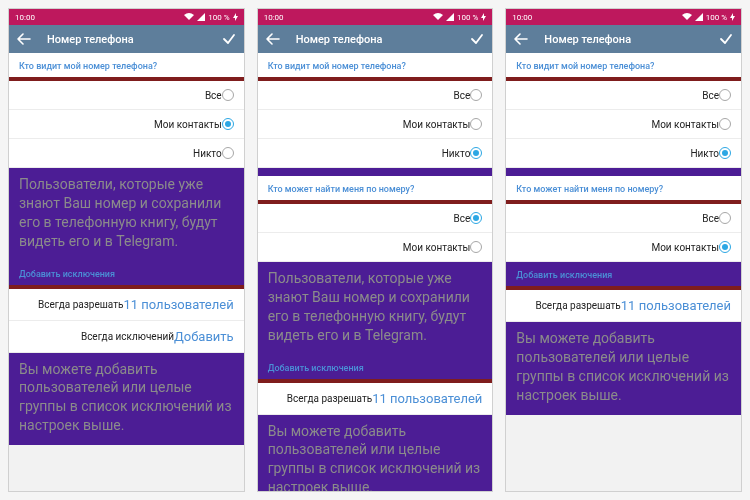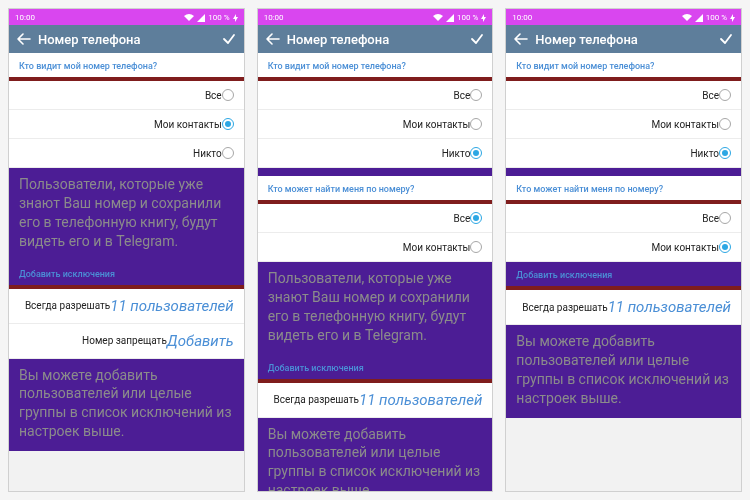--- a/index.html
+++ b/index.html
@@ -18,40 +18,40 @@
     background: #f2f2f2;
     border: 1px solid #d0d0d0;
     display: flex;
     flex-direction: column;
     font-size: 10px;
     color: #222;
     overflow: hidden;
   }
   .statusbar {
     height: 16px;
-    background: #d946ef;
+    background: #be185d;
     color: #fff;
     display: flex;
     align-items: center;
     padding: 0 6px;
     font-size: 8px;
     gap: 9px;
   }
   .sb-left { flex: 1; }
-  .sb-right { display: flex; align-items: flex-end; gap: 3px; }
+  .sb-right { display: flex; align-items: flex-start; gap: 3px; }
   .icon { display: inline-flex; align-items: center; justify-content: center; }
   .titlebar {
     height: 28px;
     background: #5e7e9b;
     color: #fff;
     display: flex;
     align-items: center;
     padding: 0 8px;
-    gap: 7px;
-    font-size: 13px;
+    gap: 16px;
+    font-size: 11px;
     font-weight: 500;
   }
   .titlebar .title { flex: 1; }
   .content {
     flex: 1;
     overflow-y: auto;
     background: #f2f2f2;
   }
   .section-header {
     padding: 8px 10px 6px 10px;
@@ -64,21 +64,21 @@
   .row {
     background: #fff;
     display: flex;
     align-items: center;
     padding: 8px 10px;
     border-bottom: 1px solid #ececec;
     min-height: 26px;
     text-align: right;
   }
   .row .label { flex: 1; font-size: 10px; color: #222; }
-  .row .value { font-size: 15px; color: #4b8fd6; font-style: italic; }
+  .row .value { font-size: 13px; color: #4b8fd6; }
   .radio {
     width: 12px; height: 12px;
     border: 1.5px solid #a7a7a7;
     border-radius: 50%;
     position: relative;
     flex-shrink: 0;
   }
   .radio.selected {
     border-color: #2ca7e4;
   }
@@ -154,21 +154,21 @@
         <span class="label">Никто</span>
         <span class="radio"></span>
       </div>
     <div class="note">Пользователи, которые уже знают Ваш номер и сохранили его в телефонную книгу, будут видеть его и в Telegram.</div>
     <div class="section-header linklike">Добавить исключения</div>
     <div class="row">
         <span class="label">Всегда разрешать</span>
         <span class="value">11 пользователей</span>
       </div>
     <div class="row">
-        <span class="label">Номер запрещать</span>
+        <span class="label">Всегда исключений</span>
         <span class="value">Добавить</span>
       </div>
     <div class="note">Вы можете добавить пользователей или целые группы в список исключений из настроек выше.</div>
   </div>
 </div>
 
 <div class="screen">
   <div class="statusbar">
     <span class="sb-left">10:00</span>
     <span class="sb-right">

